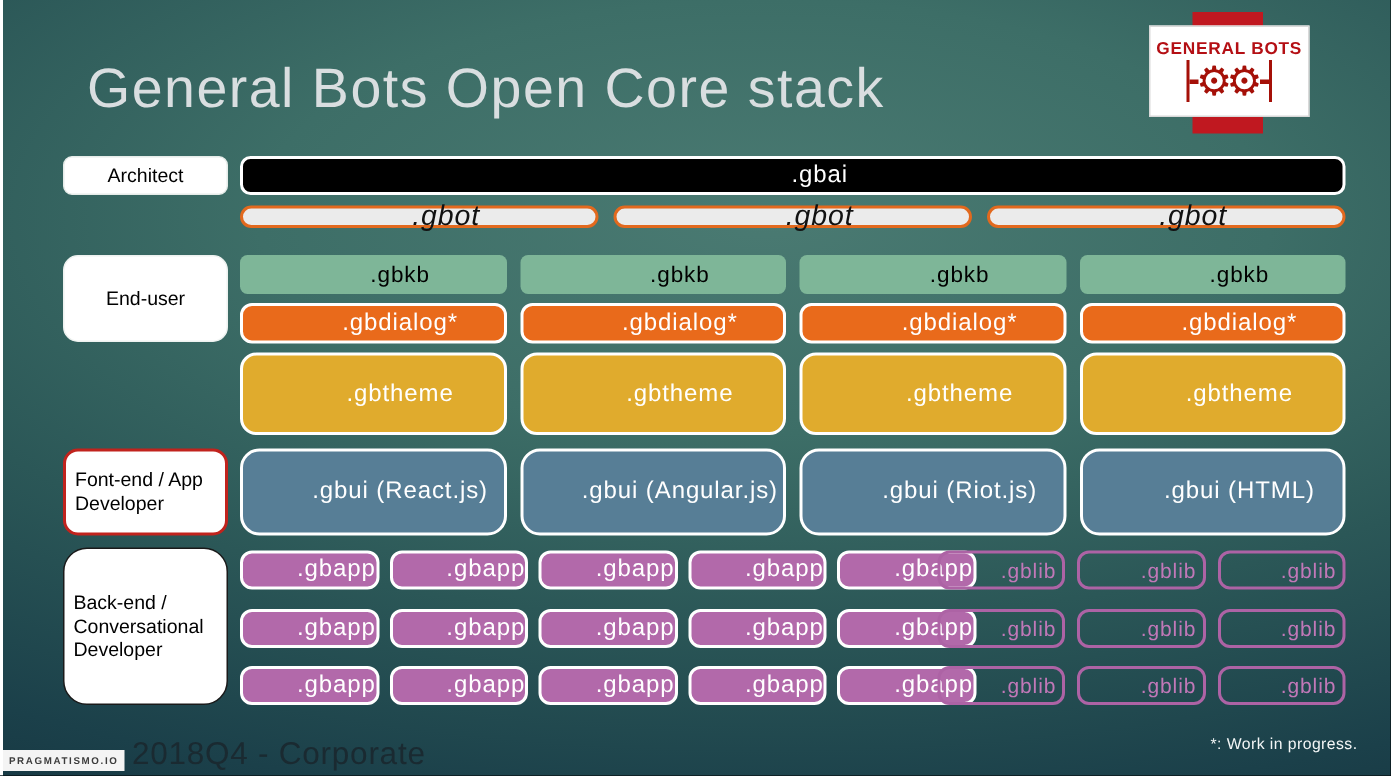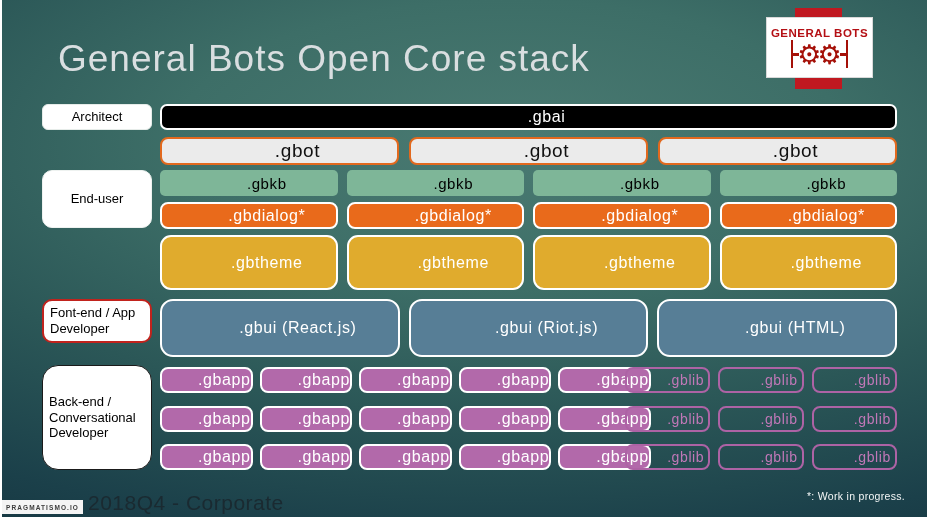--- a/index.html
+++ b/index.html
@@ -32,27 +32,27 @@
   
   .label{
     position:absolute; left:42px; width:110px; background:#fff; color:#000;
     display:flex; align-items:center; justify-content:center; 
     font-size:13px; line-height:1.2; padding:2px 6px;
   }
   .lab-architect{ top:104px; height:26px; border:1.5px solid #e6ece9; border-radius:6px; }
   .lab-product{ top:137px; height:27px; border:2px solid #e6c03a; border-radius:8px; }
   .lab-enduser{ top:170px; height:58px; border:1.5px solid #eef2f0; border-radius:10px; }
   .lab-designers{ top:235px; height:55px; border:2px solid #9c4f9e; border-radius:10px; }
-  .lab-frontend{ top:299px; height:44px; border:2px solid #c1231d; border-radius:10px; }
+  .lab-frontend{ top:299px; height:58px; border:2px solid #c1231d; border-radius:10px; }
   .lab-backend{ top:365px; height:105px; border:1.5px solid #1a1a1a; border-radius:16px; }
 
   
   .row{ position:absolute; left:160px; width:737px; display:flex; }
   .row-gbai{ top:104px; height:26px; }
-  .row-gbot{ top:137px; height:28px; gap:10px; }
+  .row-gbot{ top:137px; height:15px; gap:10px;font-style:italic; }
   .row-gbkb{ top:170px; height:26px; gap:9px; }
   .row-gbdialog{ top:202px; height:27px; gap:9px; }
   .row-gbtheme{ top:235px; height:55px; gap:9px; }
   .row-gbui{ top:299px; height:58px; gap:9px; }
   .row-apps{ height:26px; justify-content:space-between; }
   .row-apps-1{ top:367px; } .row-apps-2{ top:406px; } .row-apps-3{ top:444px; }
   .gbapp-group{ display:flex; gap:7px; width:456px; }
   .gblib-group{ display:flex; gap:8px; width:272px; }
 
   .box{
@@ -133,20 +133,21 @@
 
   <div class="row row-gbtheme">
     <div class="box gbtheme">.gbtheme</div>
     <div class="box gbtheme">.gbtheme</div>
     <div class="box gbtheme">.gbtheme</div>
     <div class="box gbtheme">.gbtheme</div>
   </div>
 
   <div class="row row-gbui">
     <div class="box gbui">.gbui (React.js)</div>
+    <div class="box gbui">.gbui (Angular.js)</div>
     <div class="box gbui">.gbui (Riot.js)</div>
     <div class="box gbui">.gbui (HTML)</div>
   </div>
 
   <div class="row row-apps row-apps-1">
     <div class="gbapp-group">
       <div class="box gbapp">.gbapp</div>
       <div class="box gbapp">.gbapp</div>
       <div class="box gbapp">.gbapp</div>
       <div class="box gbapp">.gbapp</div>

